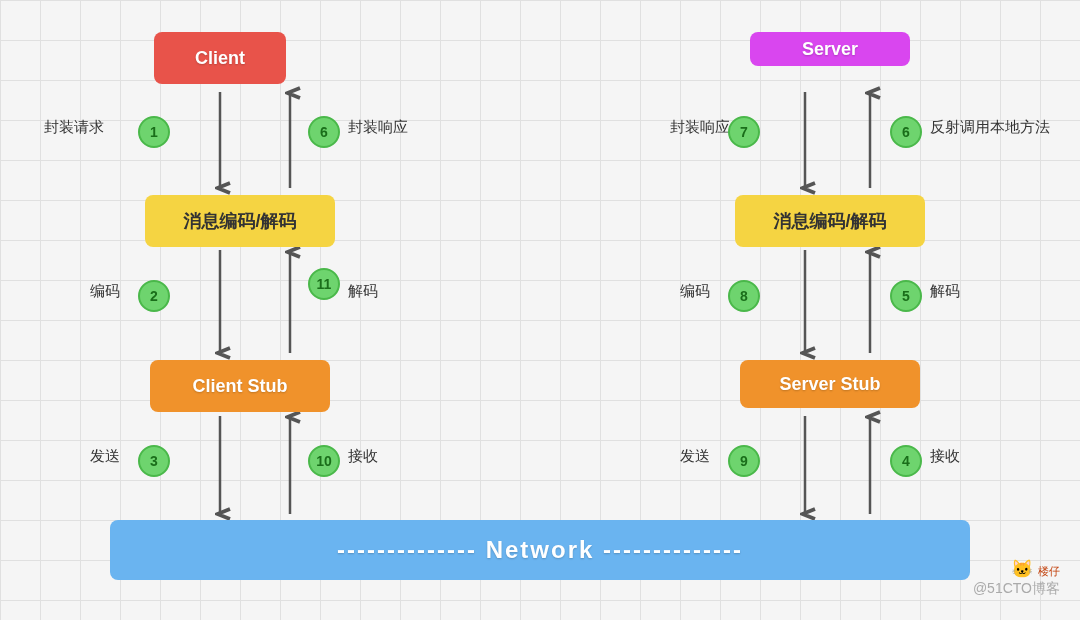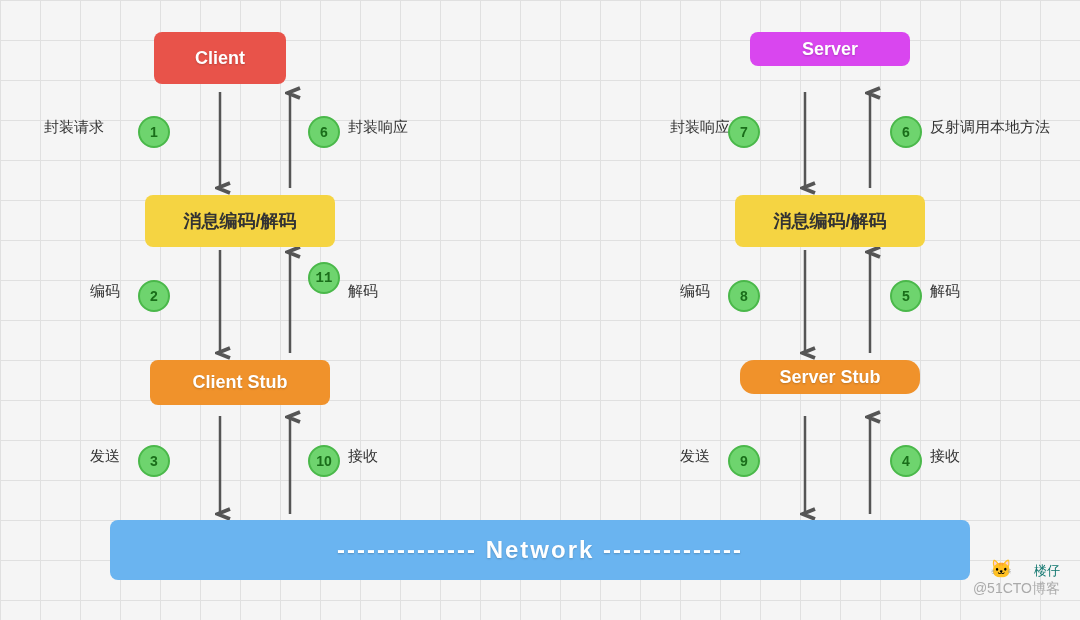--- a/index.html
+++ b/index.html
@@ -70,32 +70,31 @@
       text-shadow: none;
       width: 190px;
       height: 52px;
       top: 175px;
       left: 705px;
     }
 
     .box-client-stub {
       background: #f0922b;
       width: 180px;
-      height: 45px;
+      height: 52px;
       top: 340px;
       left: 120px;
     }
 
     .box-server-stub {
       background: #f0922b;
       width: 180px;
-      height: 34px;
+      height: 48px;
       top: 340px;
       left: 710px;
-      border-radius: 14px;
     }
 
     .box-network {
       background: #6ab4f0;
       width: 860px;
       height: 60px;
       top: 500px;
       left: 80px;
       font-size: 24px;
       letter-spacing: 2px;
@@ -225,21 +224,21 @@
 
   <div class="circle-num" style="left:108px; top:260px;">2</div>
   <div class="label" style="left:60px; top:262px;">编码</div>
 
   <div class="circle-num" style="left:108px; top:425px;">3</div>
   <div class="label" style="left:60px; top:427px;">发送</div>
 
   <div class="circle-num" style="left:278px; top:425px;">10</div>
   <div class="label" style="left:318px; top:427px;">接收</div>
 
-  <div class="circle-num" style="left:278px; top:242px;font-family:Liberation Mono, monospace;">11</div>
+  <div class="circle-num" style="left:278px; top:248px;">11</div>
   <div class="label" style="left:318px; top:262px;">解码</div>
 
   <div class="circle-num" style="left:278px; top:96px;">6</div>
   <div class="label" style="left:318px; top:98px;">封装响应</div>
 
   <div class="circle-num" style="left:698px; top:96px;">7</div>
   <div class="label" style="left:640px; top:98px;">封装响应</div>
 
   <div class="circle-num" style="left:698px; top:260px;">8</div>
   <div class="label" style="left:650px; top:262px;">编码</div>
@@ -254,16 +253,16 @@
   <div class="label" style="left:900px; top:262px;">解码</div>
 
   <div class="circle-num" style="left:860px; top:96px;">6</div>
   <div class="label" style="left:900px; top:98px;">反射调用本地方法</div>
 
 </div>
 
 <div class="watermark">
   <div class="watermark-logo">
     <span style="font-size:18px;">🐱</span>
-    <span style="font-size:13px; color:#0f766e;margin-left:17px;">楼仔</span>
+    <span style="font-size:11px; color:#c2410c;">楼仔</span>
   </div>
   <div class="watermark-sub">@51CTO博客</div>
 </div>
 
 </body></html>

